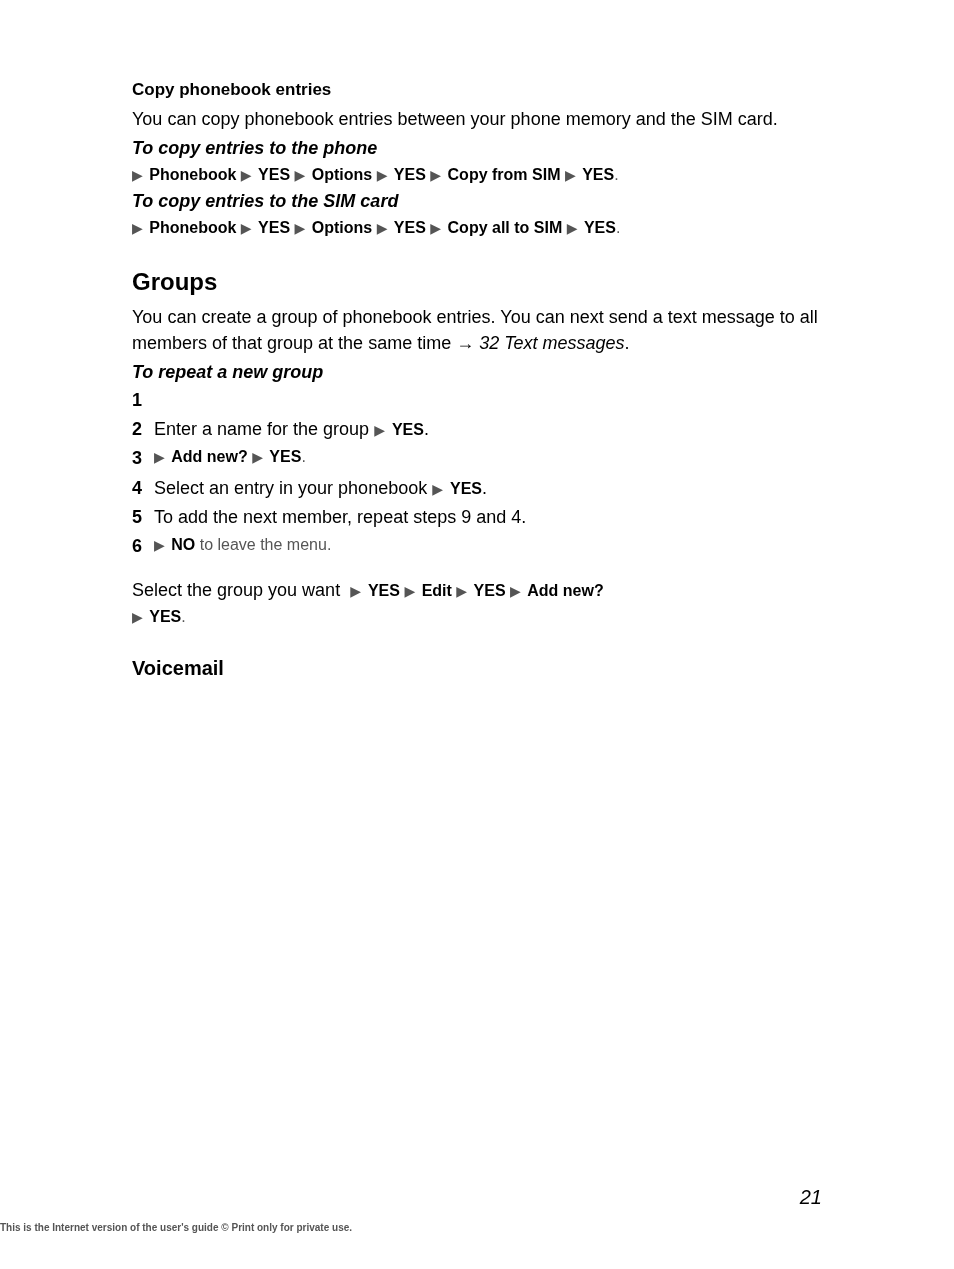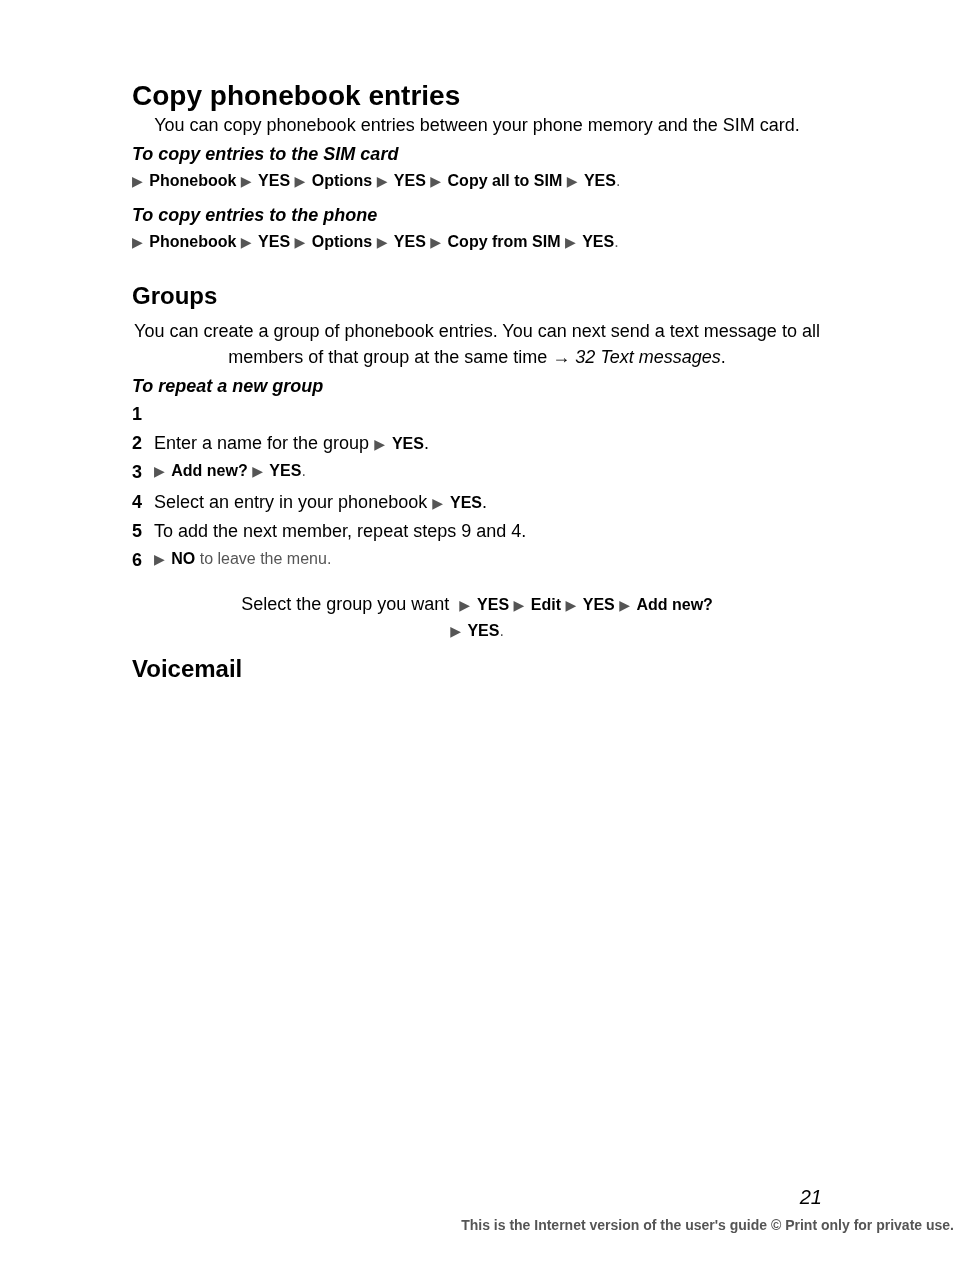--- a/index.html
+++ b/index.html
@@ -21,64 +21,63 @@
     .page-container {
       padding: 80px 132px 80px 132px;
       max-width: 954px;
     }
 
     .section {
       margin-bottom: 28px;
     }
 
     .section-heading-bold {
-      font-size: 28px;
-      font-weight: 900;
-      margin-bottom: 0;
+      font-size: 17px;
+      font-weight: 900;
+      margin-bottom: 6px;
       font-family: Arial, Helvetica, sans-serif;
     }
 
     .section-heading-italic-bold {
       font-size: 18px;
       font-weight: 900;
       font-style: italic;
       margin-bottom: 4px;
       font-family: Arial, Helvetica, sans-serif;
     }
 
     .body-text {
       font-size: 18px;
       line-height: 1.45;
       margin-bottom: 6px;
-      text-align: center;
     }
 
     .nav-text {
       font-size: 16px;
       line-height: 1.5;
       color: #555555;
     }
 
     .nav-text strong, .nav-inline strong {
       font-weight: 900;
       color: #000000;
     }
 
     .groups-section {
-      margin-bottom: 12px;
+      margin-bottom: 28px;
     }
 
     .groups-heading {
       font-size: 24px;
       font-weight: 900;
       margin-bottom: 8px;
     }
 
     .voicemail-heading {
-      font-size: 24px;
+      font-size: 20px;
       font-weight: 900;
       margin-bottom: 8px;
     }
 
     .numbered-list {
       list-style: none;
       padding: 0;
       margin: 0;
     }
 
@@ -102,22 +101,22 @@
 
     .body-inline {
       font-size: 18px;
     }
 
     .footnote {
       position: absolute;
       bottom: 36px;
       left: 0;
       right: 0;
-      text-align: right;
-      font-size: 14px;
+      text-align: left;
+      font-size: 10px;
       font-weight: 700;
       color: #555555;
     }
 
     .page-number {
       position: absolute;
       bottom: 60px;
       right: 132px;
       font-size: 20px;
       font-weight: 400;
@@ -133,37 +132,37 @@
   </style>
 </head>
 <body>
 
 <div class="page-container">
 
   <div class="section">
     <div class="section-heading-bold">Copy phonebook entries</div>
     <div class="body-text">You can copy phonebook entries between your phone memory and the SIM card.</div>
 
+    <div style="margin-bottom: 4px;">
+      <div class="section-heading-italic-bold">
+        <span>To copy entries to the phone</span>
+      </div>
+      <div class="nav-text">
+        <span class="arrow-bullet">▶</span>
+        <strong>Phonebook</strong> <span class="arrow-bullet">▶</span> <strong>YES</strong> <span class="arrow-bullet">▶</span> <strong>Options</strong> <span class="arrow-bullet">▶</span> <strong>YES</strong> <span class="arrow-bullet">▶</span> <strong>Copy from SIM</strong> <span class="arrow-bullet">▶</span> <strong>YES</strong>.
+      </div>
+    </div>
+
     <div style="margin-bottom: 12px;">
       <div class="section-heading-italic-bold">
         <span>To copy entries to the SIM card</span>
       </div>
       <div class="nav-text">
         <span class="arrow-bullet">▶</span>
         <strong>Phonebook</strong> <span class="arrow-bullet">▶</span> <strong>YES</strong> <span class="arrow-bullet">▶</span> <strong>Options</strong> <span class="arrow-bullet">▶</span> <strong>YES</strong> <span class="arrow-bullet">▶</span> <strong>Copy all to SIM</strong> <span class="arrow-bullet">▶</span> <strong>YES</strong>.
-      </div>
-    </div>
-
-    <div style="margin-bottom: 4px;">
-      <div class="section-heading-italic-bold">
-        <span>To copy entries to the phone</span>
-      </div>
-      <div class="nav-text">
-        <span class="arrow-bullet">▶</span>
-        <strong>Phonebook</strong> <span class="arrow-bullet">▶</span> <strong>YES</strong> <span class="arrow-bullet">▶</span> <strong>Options</strong> <span class="arrow-bullet">▶</span> <strong>YES</strong> <span class="arrow-bullet">▶</span> <strong>Copy from SIM</strong> <span class="arrow-bullet">▶</span> <strong>YES</strong>.
       </div>
     </div>
   </div>
 
   <div class="groups-section">
     <div class="groups-heading">Groups</div>
     <div class="body-text">
       <span>You can create a group of phonebook entries. You can next send a text message to all members of that group at the same time</span>
       → <em><span>32 Text messages</span></em><span>.</span>
     </div>

